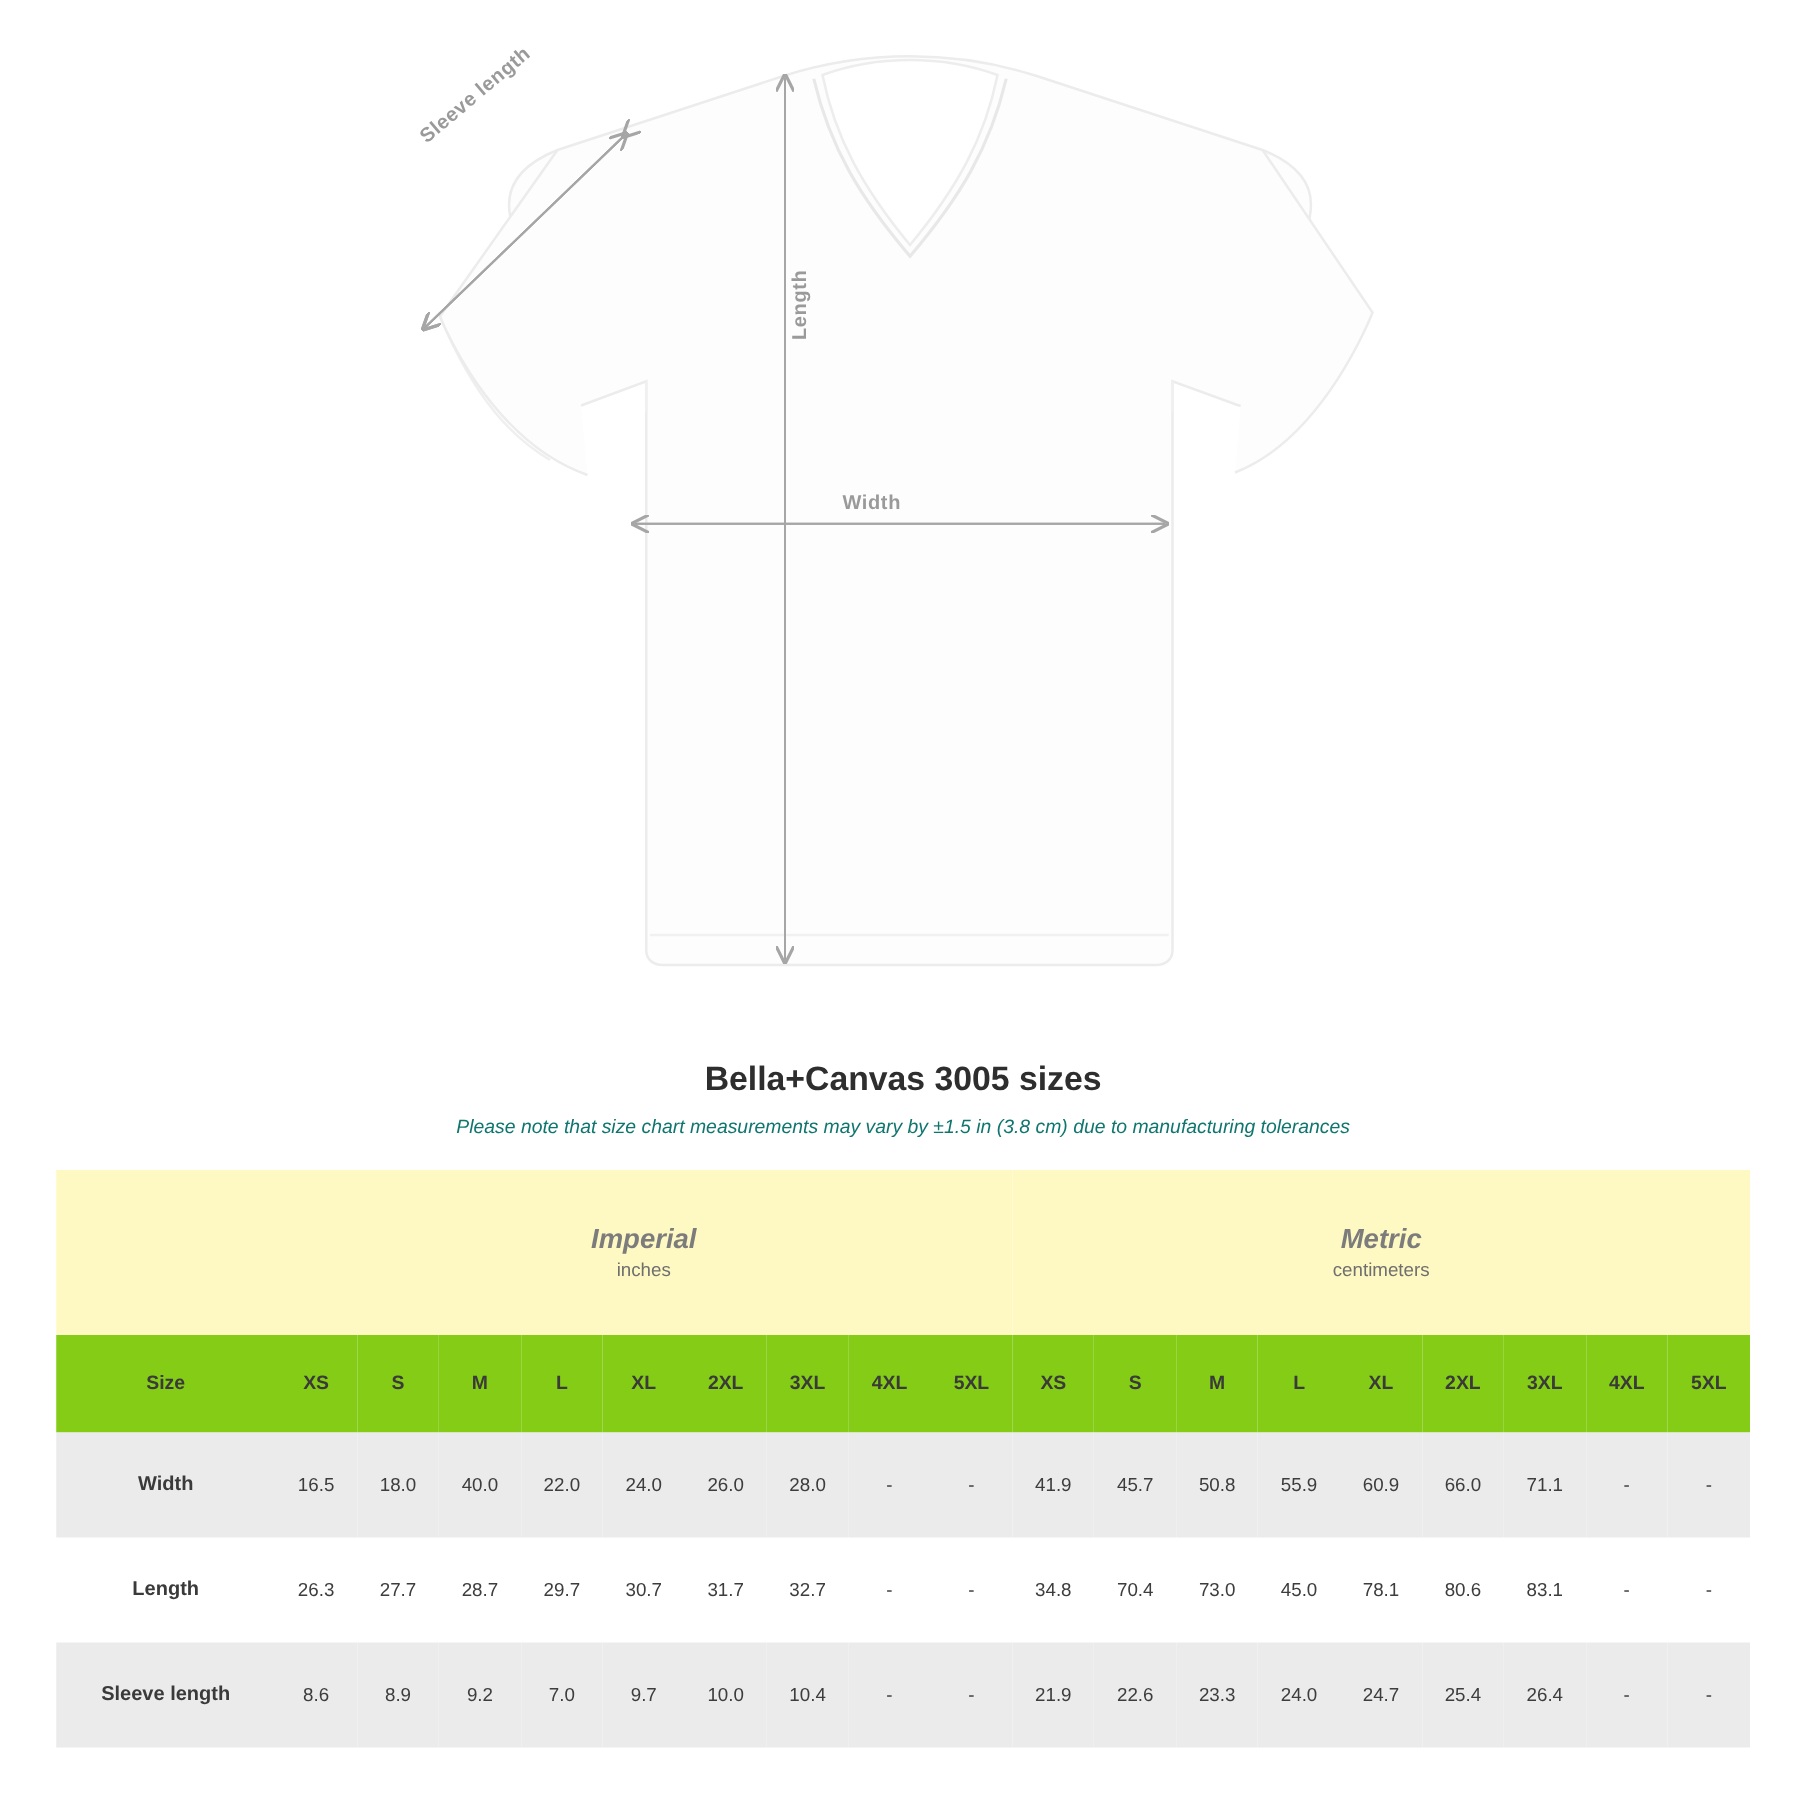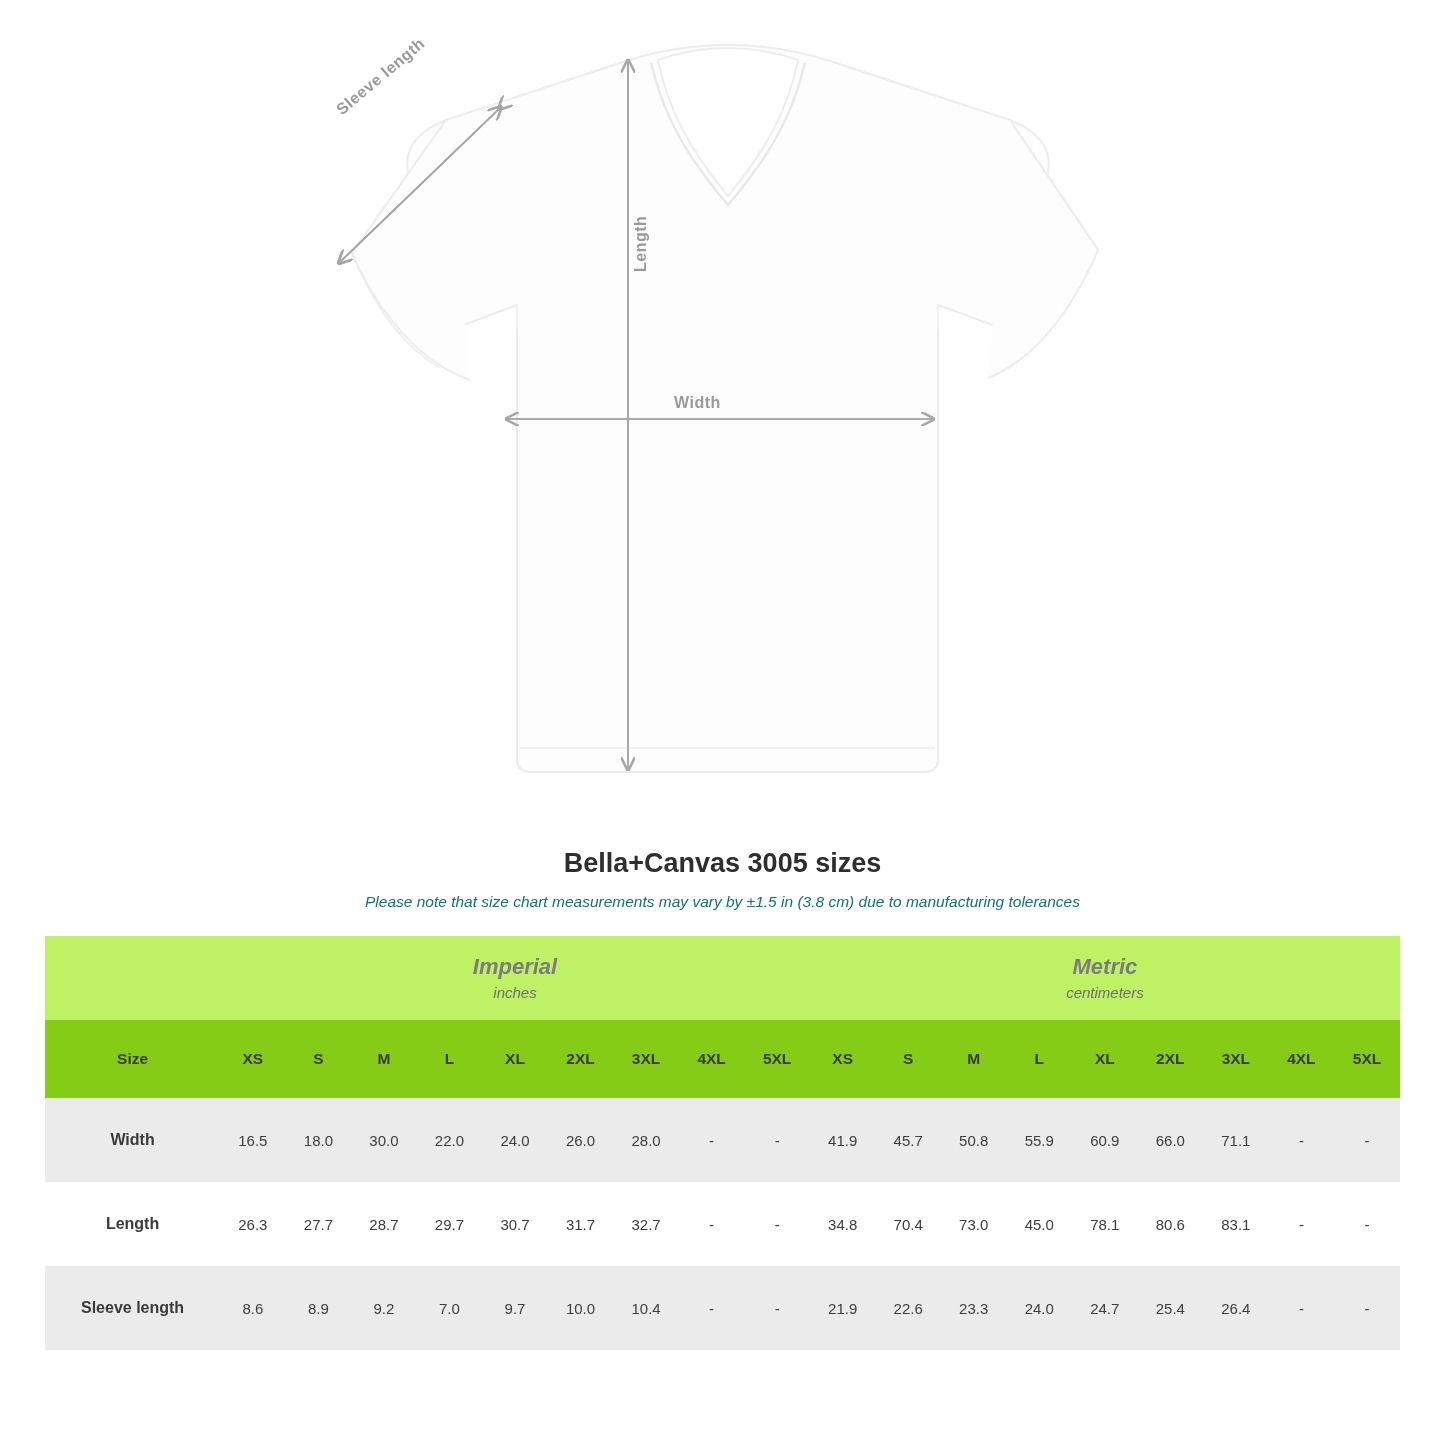--- a/index.html
+++ b/index.html
@@ -84,33 +84,32 @@
     color: #3d3d3d;
     font-weight: normal;
     padding: 0;
     height: 84px;
     vertical-align: middle;
   }
   .col-rowhead { width: 175px; }
   .col-val { width: 65.5px; }
 
   tr.unit-row td {
-    height: 84px;
-    background: #bef264;
+    height: 132px;
+    background: #fef9c3;
   }
   .unit-main {
     font-size: 22px;
     font-style: italic;
     font-weight: bold;
     color: #7c7c7c;
     line-height: 1.1;
   }
   .unit-sub {
     font-size: 15px;
-    font-style: italic;
     color: #6f6f6f;
     margin-top: 4px;
   }
 
   tr.header-row td {
     background: #84cc16;
     font-weight: bold;
     font-size: 15.5px;
     color: #3a3a3a;
     height: 78px;
@@ -243,21 +242,21 @@
         <td>2XL</td>
         <td>3XL</td>
         <td>4XL</td>
         <td>5XL</td>
       </tr>
 
       <tr class="data-row shade">
         <td class="rowhead">Width</td>
         <td>16.5</td>
         <td>18.0</td>
-        <td>30.0</td>
+        <td>40.0</td>
         <td>22.0</td>
         <td>24.0</td>
         <td>26.0</td>
         <td>28.0</td>
         <td>-</td>
         <td>-</td>
         <td>41.9</td>
         <td>45.7</td>
         <td>50.8</td>
         <td>55.9</td>

